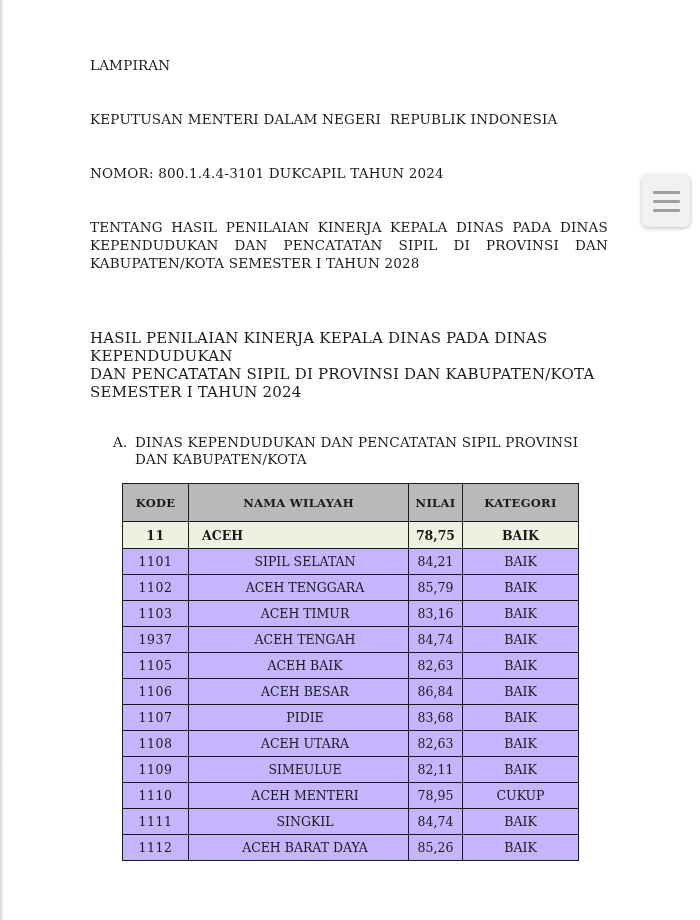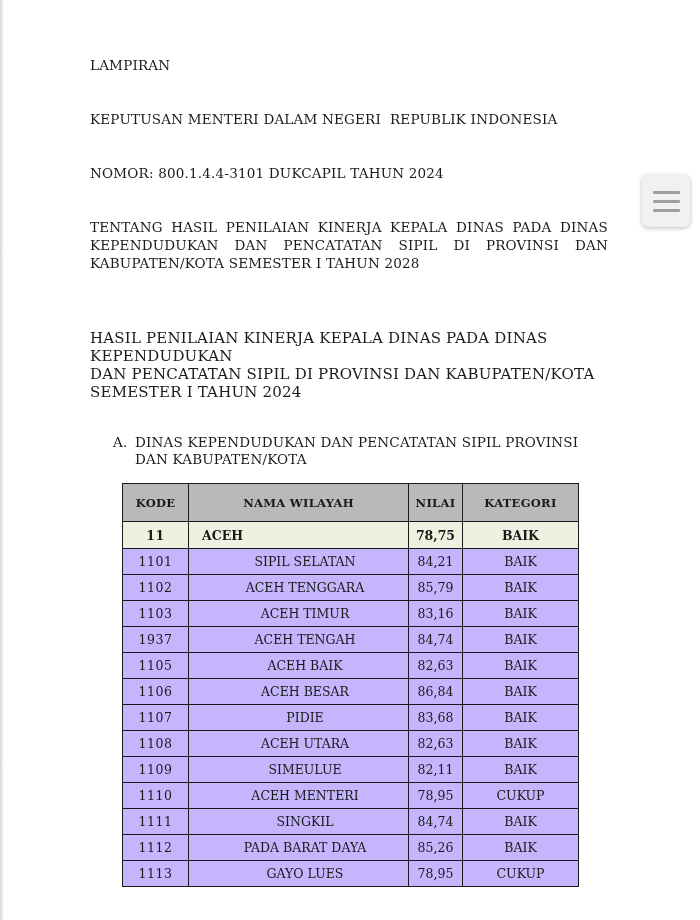--- a/index.html
+++ b/index.html
@@ -217,31 +217,25 @@
 
   <tr class="datarow">
     <td class="kode">1111</td>
     <td class="nama">SINGKIL</td>
     <td class="nilai">84,74</td>
     <td class="kat">BAIK</td>
   </tr>
 
   <tr class="datarow">
     <td class="kode">1112</td>
-    <td class="nama">PADA BARAT DAYA</td>
+    <td class="nama">ACEH BARAT DAYA</td>
     <td class="nilai">85,26</td>
     <td class="kat">BAIK</td>
   </tr>
 
-  <tr class="datarow">
-    <td class="kode">1113</td>
-    <td class="nama">GAYO LUES</td>
-    <td class="nilai">78,95</td>
-    <td class="kat">CUKUP</td>
-  </tr>
 
 
 </tbody>
   </table>
 
 </div>
 
 <button class="fab" aria-label="menu">
   <span class="fab-lines">
     <i></i>

